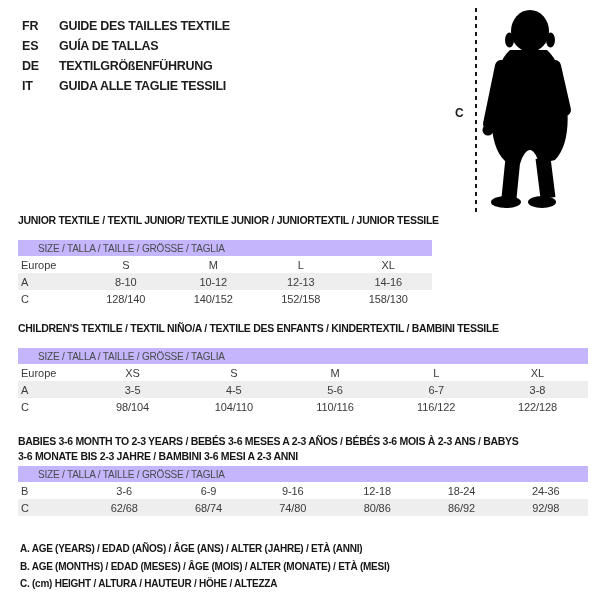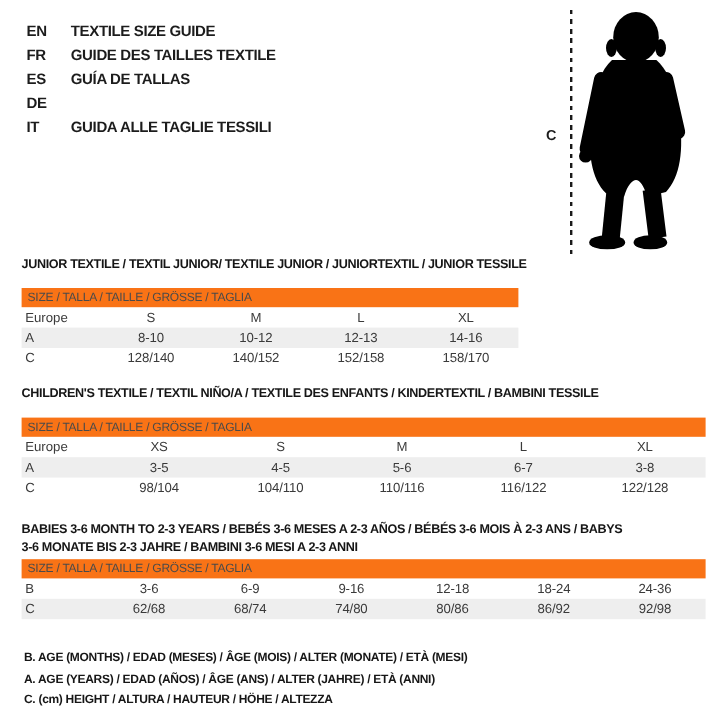--- a/index.html
+++ b/index.html
@@ -21,52 +21,49 @@
   .section-title{position:absolute;font-weight:700;font-size:10.5px;letter-spacing:-0.3px;
     color:#161616;line-height:15px;}
   .st1{left:18px;top:213px;width:460px;white-space:nowrap;}
   .st2{left:18px;top:321px;width:575px;white-space:nowrap;}
   .st3{left:18px;top:434px;width:502px;}
   
   .size-table{position:absolute;left:18px;}
   .tbl-junior{top:240px;width:414px;}
   .tbl-children{top:348px;width:570px;}
   .tbl-babies{top:466px;width:570px;}
-  .size-header{height:16px;background:#f97316;display:flex;align-items:center;
-    padding-left:5px;box-sizing:border-box;}
+  .size-header{height:16px;background:#c4b5fd;display:flex;align-items:center;
+    padding-left:20px;box-sizing:border-box;}
   .size-header span{font-size:10px;color:#4a4a4a;letter-spacing:-0.2px;}
   .rows .t-row{display:flex;height:17px;align-items:center;font-size:11px;color:#333333;}
   .rows .t-row:nth-child(even){background:#eeeeee;}
   .t-label{width:64px;padding-left:3px;box-sizing:border-box;color:#3a3a3a;}
   .t-cell{flex:1;text-align:center;color:#3a3a3a;letter-spacing:-0.1px;}
   
   .footnotes{position:absolute;left:20px;top:540px;}
   .footnote{font-weight:700;font-size:10px;letter-spacing:-0.25px;line-height:17.5px;
     color:#161616;white-space:nowrap;}
 </style>
 </head>
 <body>
 
 <div class="canvas">
 
   <div class="lang-block">
       <div class="lang-row">
-        <span class="lang-code">EN</span>
-        <span class="lang-title">TEXTILE SIZE GUIDE</span>
-      </div>
-      <div class="lang-row">
         <span class="lang-code">FR</span>
         <span class="lang-title">GUIDE DES TAILLES TEXTILE</span>
       </div>
       <div class="lang-row">
         <span class="lang-code">ES</span>
         <span class="lang-title">GUÍA DE TALLAS</span>
       </div>
       <div class="lang-row">
         <span class="lang-code">DE</span>
+        <span class="lang-title">TEXTILGRÖßENFÜHRUNG</span>
       </div>
       <div class="lang-row">
         <span class="lang-code">IT</span>
         <span class="lang-title">GUIDA ALLE TAGLIE TESSILI</span>
       </div>
     </div>
 
   <div class="figure-line"></div>
   <div class="figure-label">C</div>
   <svg class="figure-svg" viewBox="0 0 96 200" aria-hidden="true">
@@ -106,21 +103,21 @@
           <span class="t-cell">8-10</span>
           <span class="t-cell">10-12</span>
           <span class="t-cell">12-13</span>
           <span class="t-cell">14-16</span>
         </div>
         <div class="t-row">
           <span class="t-label">C</span>
           <span class="t-cell">128/140</span>
           <span class="t-cell">140/152</span>
           <span class="t-cell">152/158</span>
-          <span class="t-cell">158/170</span>
+          <span class="t-cell">158/130</span>
         </div>
       </div>
   </div>
 
   <div class="section-title st2">CHILDREN'S TEXTILE / TEXTIL NIÑO/A / TEXTILE DES ENFANTS / KINDERTEXTIL / BAMBINI TESSILE</div>
   <div class="size-table tbl-children">
     <div class="size-header">
       <span>SIZE / TALLA / TAILLE / GRÖSSE / TAGLIA</span>
     </div>
     <div class="rows">
@@ -172,18 +169,18 @@
           <span class="t-cell">68/74</span>
           <span class="t-cell">74/80</span>
           <span class="t-cell">80/86</span>
           <span class="t-cell">86/92</span>
           <span class="t-cell">92/98</span>
         </div>
       </div>
   </div>
 
   <div class="footnotes">
+      <div class="footnote">A. AGE (YEARS) / EDAD (AÑOS) / ÂGE (ANS) / ALTER (JAHRE) / ETÀ (ANNI)</div>
       <div class="footnote">B. AGE (MONTHS) / EDAD (MESES) / ÂGE (MOIS) / ALTER (MONATE) / ETÀ (MESI)</div>
-      <div class="footnote">A. AGE (YEARS) / EDAD (AÑOS) / ÂGE (ANS) / ALTER (JAHRE) / ETÀ (ANNI)</div>
       <div class="footnote">C. (cm) HEIGHT / ALTURA / HAUTEUR / HÖHE / ALTEZZA</div>
     </div>
 
 </div>
 
 </body></html>

